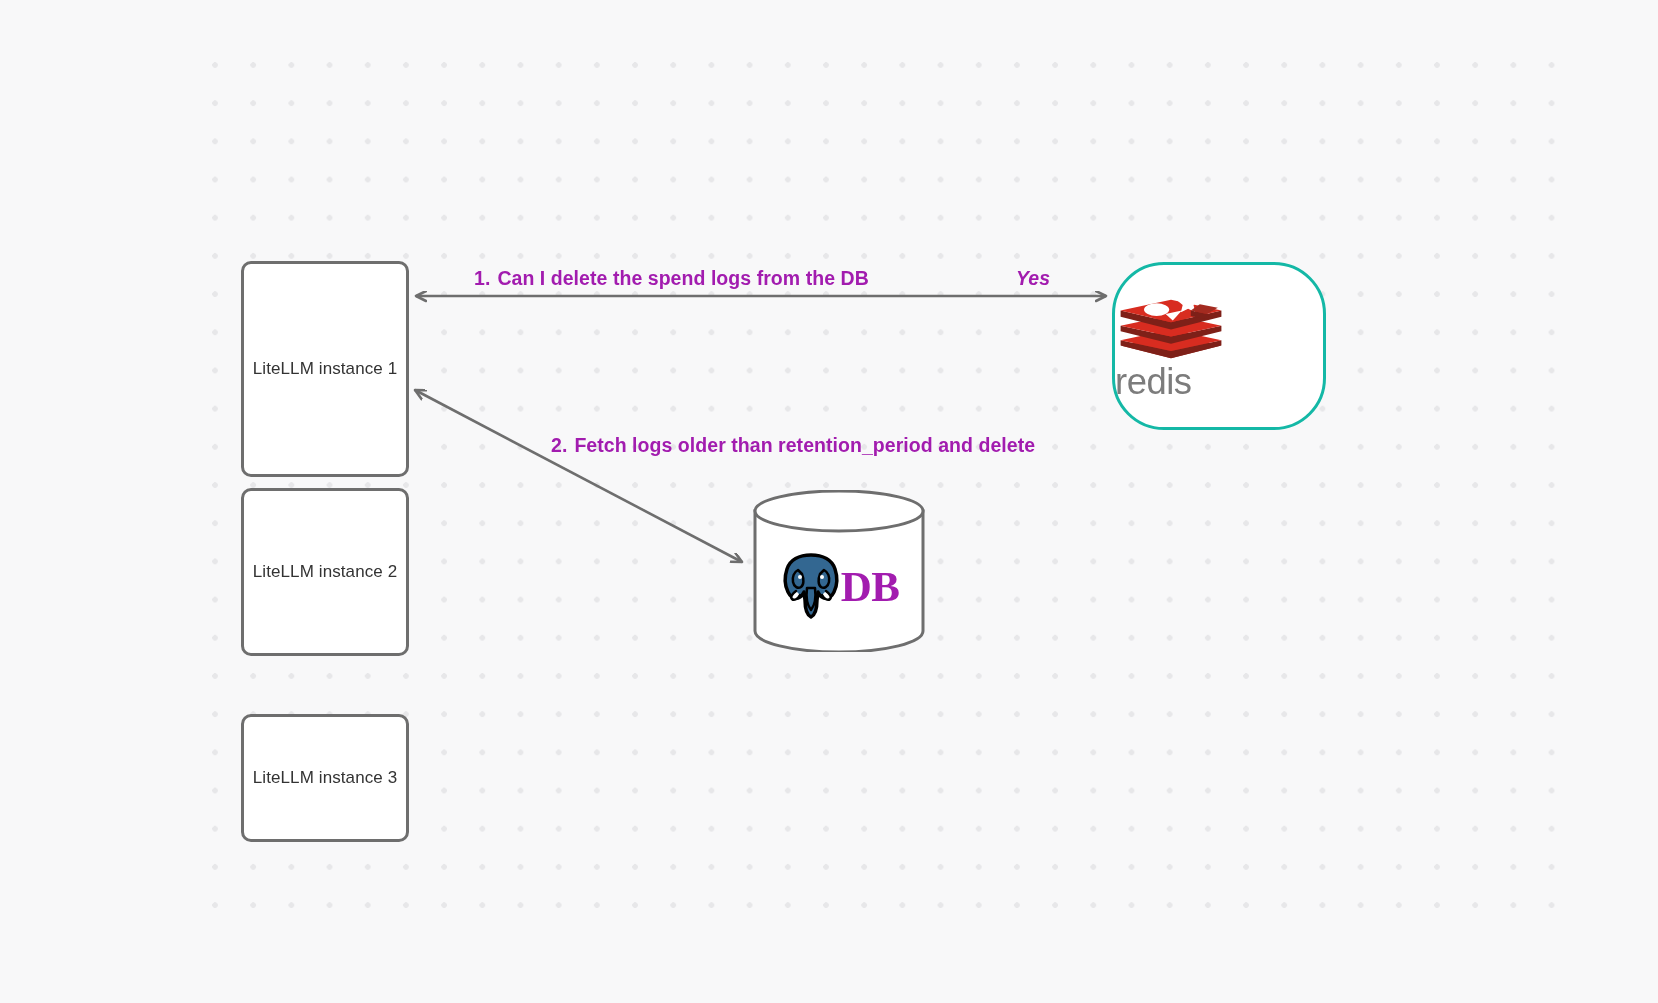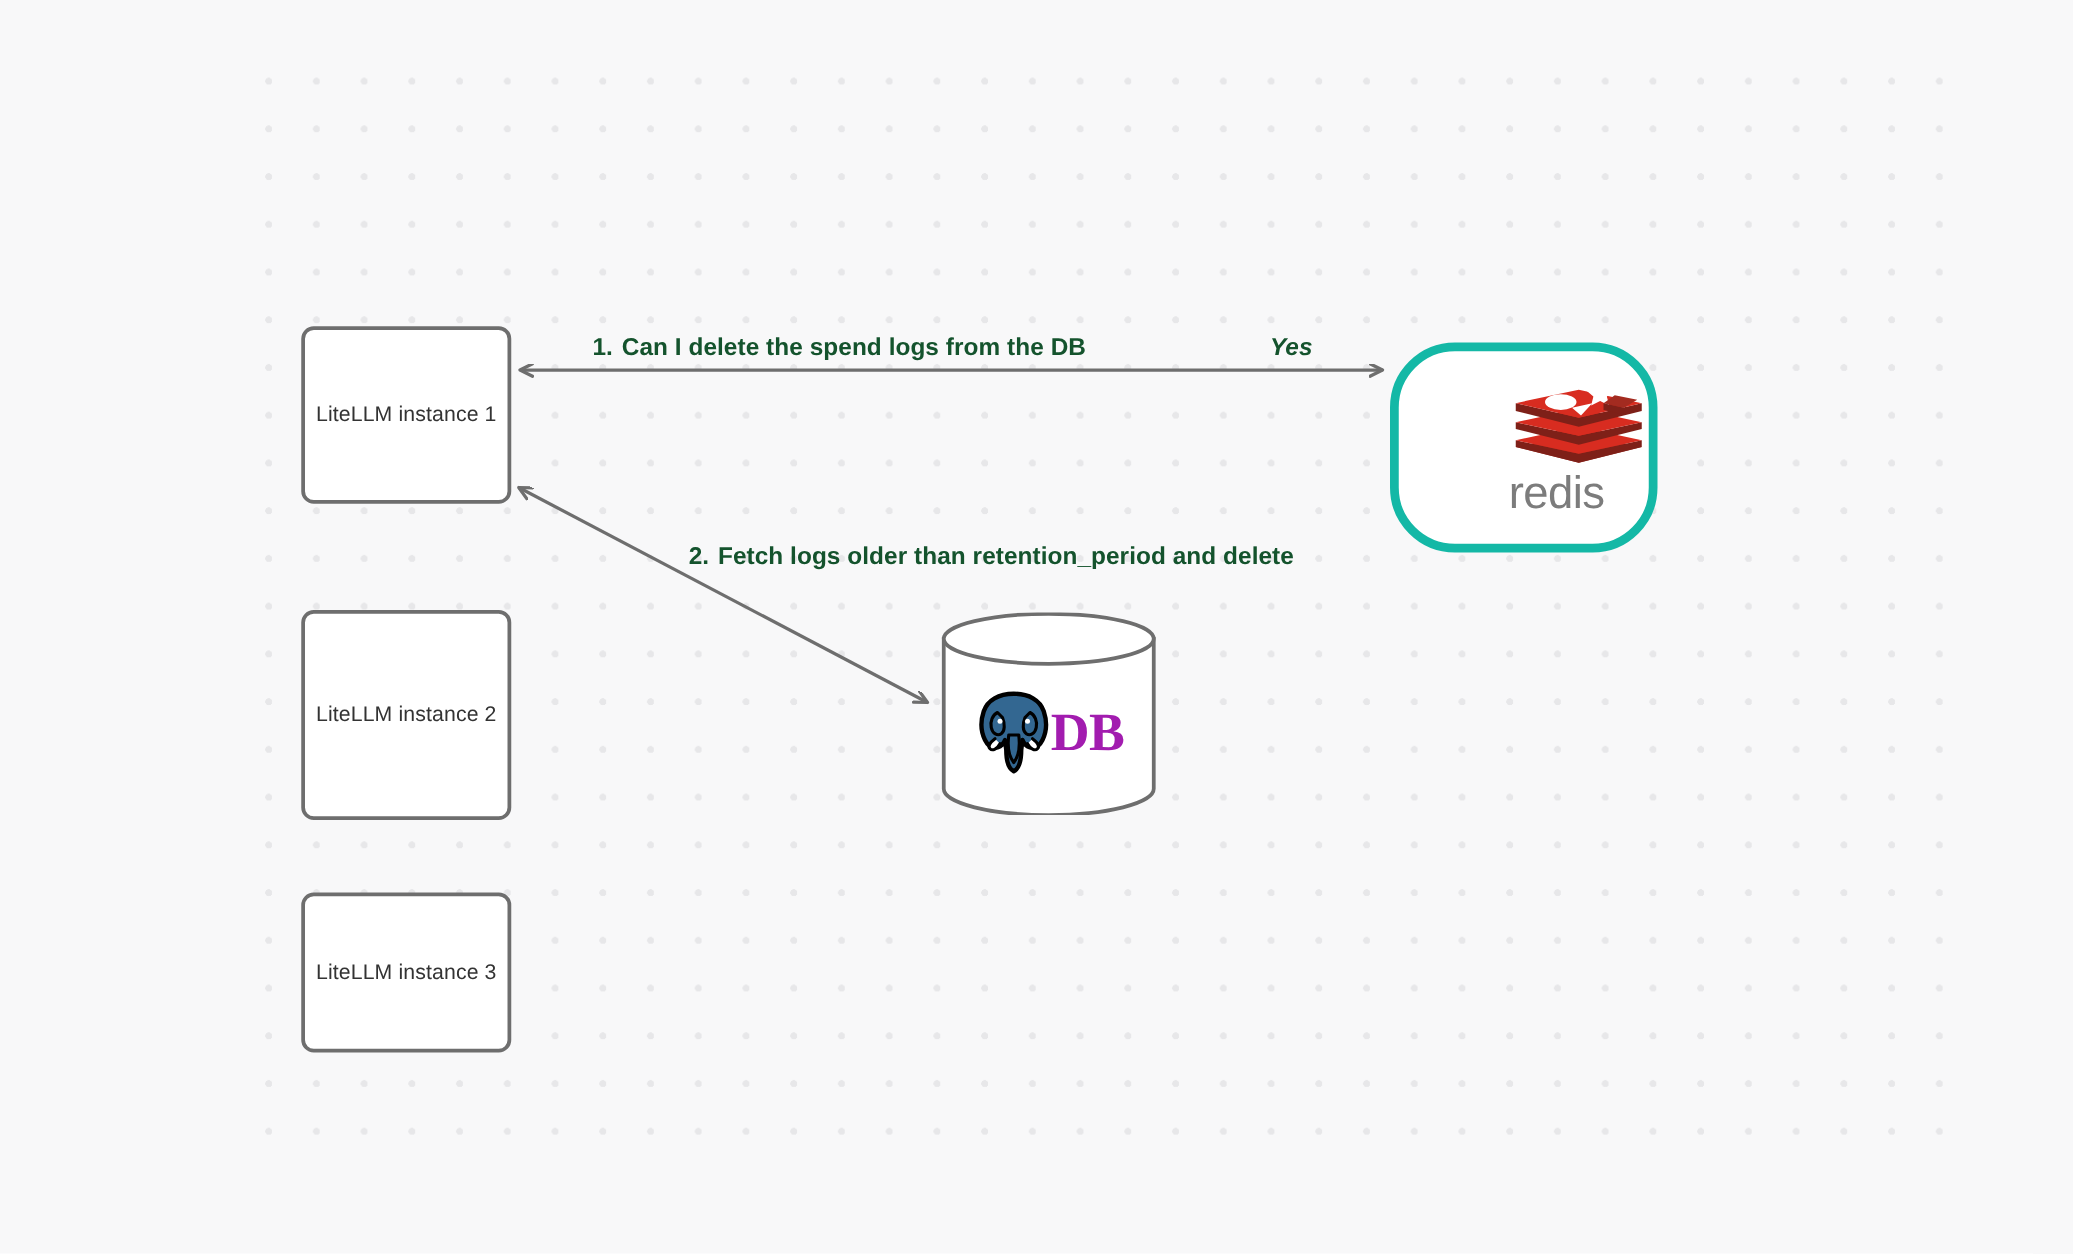--- a/index.html
+++ b/index.html
@@ -41,40 +41,39 @@
     justify-content: center;
   }
   .node-box .node-label {
     font-size: 17px;
     color: #333333;
     font-family: "Liberation Sans", sans-serif;
     letter-spacing: 0.1px;
     white-space: nowrap;
   }
 
-  #node-litellm-1 { left: 241px; top: 261px; width: 168px; height: 142px; }
+  #node-litellm-1 { left: 241px; top: 261px; width: 168px; height: 216px; }
   #node-litellm-2 { left: 241px; top: 488px; width: 168px; height: 168px; }
   #node-litellm-3 { left: 241px; top: 714px; width: 168px; height: 128px; }
 
   
   #node-redis {
     position: absolute;
     left: 1112px;
     top: 262px;
     width: 214px;
     height: 168px;
     background: #ffffff;
-    border: 7px solid #14b8a6;
+    border: 3px solid #14b8a6;
     border-radius: 52px;
     box-sizing: border-box;
     display: flex;
     flex-direction: column;
-    align-items: flex-end;
-    justify-content: center;
-    margin-top: 12px;
+    align-items: flex-start;
+    justify-content: center;
   }
   #redis-logo-wrap {
     display: flex;
     flex-direction: column;
     align-items: center;
     justify-content: center;
   }
 
   
   #node-postgres {
@@ -121,21 +120,21 @@
     width: 1658px;
     height: 1003px;
     pointer-events: none;
   }
 
   
   .edge-label {
     position: absolute;
     font-family: "Liberation Sans", sans-serif;
     font-weight: bold;
-    color: #14532d;
+    color: #a21caf;
     white-space: nowrap;
   }
   #edge-label-1 {
     left: 474px;
     top: 267px;
     font-size: 19.5px;
     letter-spacing: 0.05px;
   }
   #edge-label-1 .step-num { margin-right: 7px; }
   #edge-label-yes {

